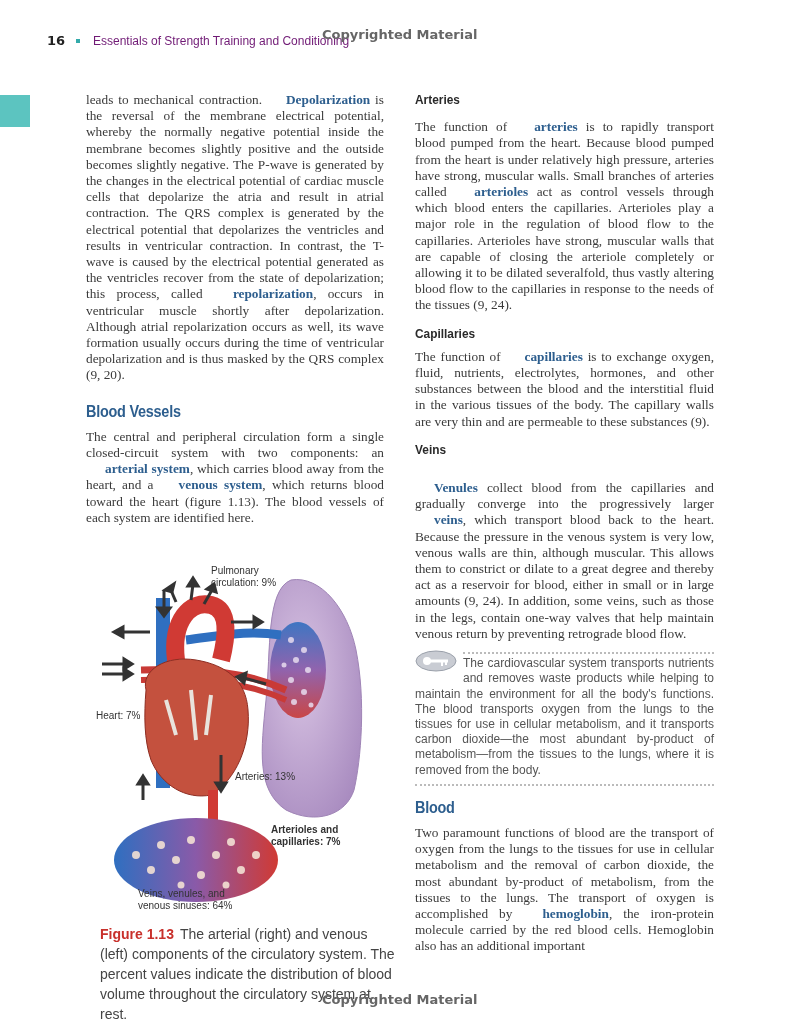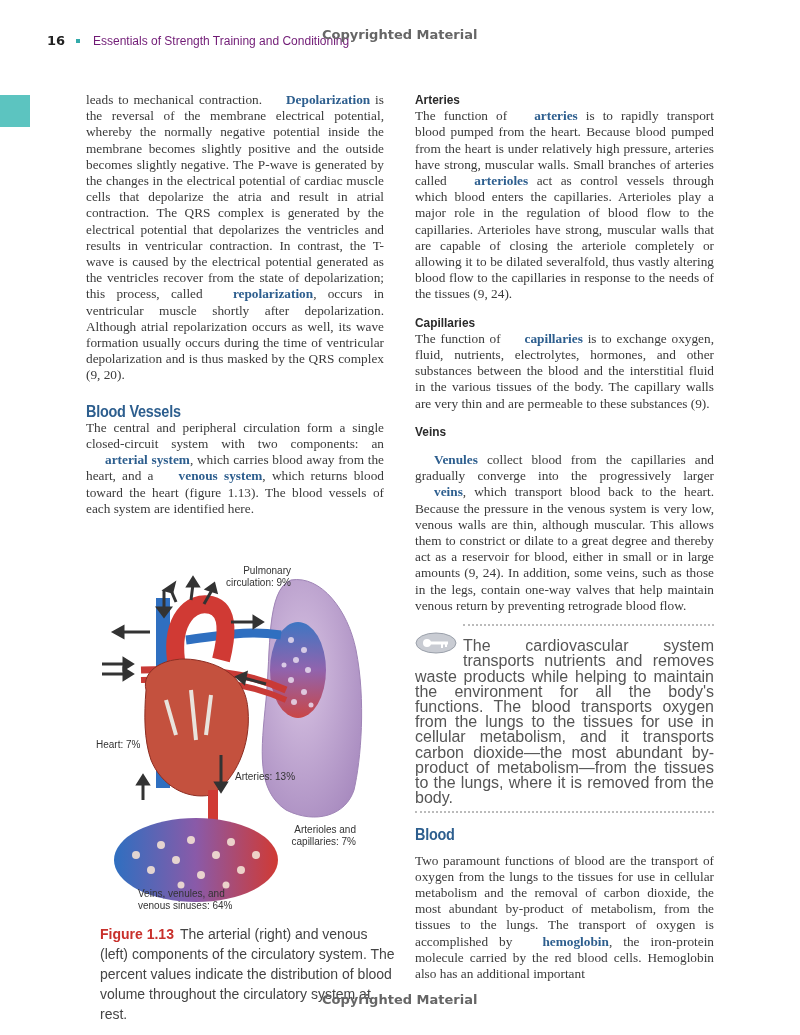--- a/index.html
+++ b/index.html
@@ -13,42 +13,42 @@
     .teal-tab { left: 0; top: 95px; width: 30px; height: 32px; background: #5cc4c0; }
     .col { position: absolute; font-size: 13.3px; line-height: 16.2px; text-align: justify; color: #3a3a3a; }
     .col-left { left: 86px; top: 92px; width: 298px; }
     .col-right { left: 415px; top: 92px; width: 299px; }
     .col p { margin: 0; }
     .kw { font-weight: bold; color: #2d5e8e; padding-left: 19px; }
     .h2 { font-family: "Liberation Sans", sans-serif; font-weight: bold; font-size: 17px; color: #2d5e8e; letter-spacing: -0.3px; transform: scaleX(0.85); transform-origin: left; margin: 0; }
     .h3 { font-family: "Liberation Sans", sans-serif; font-weight: bold; font-size: 13.5px; color: #2a2a2a; transform: scaleX(0.88); transform-origin: left; margin: 0; }
     .key-box { margin-top: 10px; position: relative; }
     .dots { height: 0; border-top: 2px dotted #bbb; }
-    .key-text { font-family: "Liberation Sans", sans-serif; font-size: 16px; line-height: 15.2px; color: #555; text-align: justify; margin: 12px 0 6px 0; }
+    .key-text { font-family: "Liberation Sans", sans-serif; font-size: 12px; line-height: 15.2px; color: #555; text-align: justify; margin: 2px 0 6px 0; }
     .key-icon { float: left; width: 42px; height: 22px; margin: -6px 6px 0 0; }
     .figure { position: absolute; left: 86px; top: 560px; width: 300px; height: 355px; }
-    .fig-label { position: absolute; font-family: "Liberation Sans", sans-serif; font-size: 10px; line-height: 12px; color: #333; text-align: right; }
+    .fig-label { position: absolute; font-family: "Liberation Sans", sans-serif; font-size: 10px; line-height: 12px; color: #333; }
     .caption { position: absolute; left: 100px; top: 924px; width: 298px; font-family: "Liberation Sans", sans-serif; font-size: 14px; line-height: 20px; color: #444; }
     .caption .fignum { color: #c8302b; font-weight: bold; margin-right: 6px; }
   </style>
 </head>
 <body>
 
 <div class="abs header-pagenum">16</div>
 <div class="abs header-bullet"></div>
 <div class="abs header-title">Essentials of Strength Training and Conditioning</div>
 <div class="abs copyright-top">Copyrighted Material</div>
 <div class="abs teal-tab"></div>
 
 <div class="col col-left">
   <p>
     <span>leads to mechanical contraction. </span><span class="kw">Depolarization</span><span> is the reversal of the membrane electrical potential, whereby the normally negative potential inside the membrane becomes slightly positive and the outside becomes slightly negative. The P-wave is generated by the changes in the electrical potential of cardiac muscle cells that depolarize the atria and result in atrial contraction. The QRS complex is generated by the electrical potential that depolarizes the ventricles and results in ventricular contraction. In contrast, the T-wave is caused by the electrical potential generated as the ventricles recover from the state of depolarization; this process, called </span><span class="kw">repolarization</span><span>, occurs in ventricular muscle shortly after depolarization. Although atrial repolarization occurs as well, its wave formation usually occurs during the time of ventricular depolarization and is thus masked by the QRS complex (9, 20).</span>
   </p>
   <div class="h2" style="margin-top:20px;">Blood Vessels</div>
-  <p style="">
+  <p style="margin-top:9px;">
     <span>The central and peripheral circulation form a single closed-circuit system with two components: an </span><span class="kw">arterial system</span><span>, which carries blood away from the heart, and a </span><span class="kw">venous system</span><span>, which returns blood toward the heart (figure 1.13). The blood vessels of each system are identified here.</span>
   </p>
 </div>
 
 <div class="figure">
   <svg width="300" height="355" viewBox="0 0 300 355">
     <defs>
       <radialGradient id="lungG" cx="0.4" cy="0.4" r="0.7">
         <stop offset="0" stop-color="#d8c3e3"></stop>
         <stop offset="1" stop-color="#a98cc0"></stop>
@@ -128,43 +128,43 @@
         <polygon points="38,109 38,119 46,114"></polygon>
       <line x1="180" y1="124" x2="158" y2="118"></line>
         <polygon points="160,113 158,123 151,117"></polygon>
       <line x1="57" y1="240" x2="57" y2="222"></line>
         <polygon points="52,224 62,224 57,216"></polygon>
       <line x1="135" y1="195" x2="135" y2="225"></line>
         <polygon points="130,223 140,223 135,231"></polygon>
     </g>
   </svg>
   <div class="fig-label" style="left:125px; top:5px; width:80px;">Pulmonary circulation: 9%</div>
-  <div class="fig-label" style="left:10px; top:150px;margin-top:29px;">Heart: 7%</div>
+  <div class="fig-label" style="left:10px; top:150px;">Heart: 7%</div>
   <div class="fig-label" style="left:149px; top:211px;">Arteries: 13%</div>
-  <div class="fig-label" style="left:185px; top:264px; width:85px;">Arterioles and capillaries: 7%</div>
+  <div class="fig-label" style="left:185px; top:264px; width:85px;font-weight:bold;">Arterioles and capillaries: 7%</div>
   <div class="fig-label" style="left:52px; top:328px; width:115px; text-align:left;">Veins, venules, and venous sinuses: 64%</div>
 </div>
 
 <div class="caption">
   <span class="fignum">Figure 1.13</span><span>The arterial (right) and venous (left) components of the circulatory system. The percent values indicate the distribution of blood volume throughout the circulatory system at rest.</span>
 </div>
 
 <div class="col col-right">
   <div class="h3">Arteries</div>
-  <p style="margin-top:0;">
+  <p style="margin-top:11px;">
     <span>The function of </span><span class="kw">arteries</span><span> is to rapidly transport blood pumped from the heart. Because blood pumped from the heart is under relatively high pressure, arteries have strong, muscular walls. Small branches of arteries called </span><span class="kw">arterioles</span><span> act as control vessels through which blood enters the capillaries. Arterioles play a major role in the regulation of blood flow to the capillaries. Arterioles have strong, muscular walls that are capable of closing the arteriole completely or allowing it to be dilated severalfold, thus vastly altering blood flow to the capillaries in response to the needs of the tissues (9, 24).</span>
   </p>
 
   <div class="h3" style="margin-top:12px;">Capillaries</div>
-  <p style="">
+  <p style="margin-top:7px;">
     <span>The function of </span><span class="kw">capillaries</span><span> is to exchange oxygen, fluid, nutrients, electrolytes, hormones, and other substances between the blood and the interstitial fluid in the various tissues of the body. The capillary walls are very thin and are permeable to these substances (9).</span>
   </p>
 
   <div class="h3" style="margin-top:12px;">Veins</div>
-  <p style="margin-top:12px;">
+  <p style="margin-top:22px;">
     <span class="kw">Venules</span><span> collect blood from the capillaries and gradually converge into the progressively larger </span><span class="kw">veins</span><span>, which transport blood back to the heart. Because the pressure in the venous system is very low, venous walls are thin, although muscular. This allows them to constrict or dilate to a great degree and thereby act as a reservoir for blood, either in small or in large amounts (9, 24). In addition, some veins, such as those in the legs, contain one-way valves that help maintain venous return by preventing retrograde blood flow.</span>
   </p>
 
   <div class="key-box">
     <div class="dots" style="margin-left:48px;"></div>
     <div class="key-text">
       <span class="key-icon">
         <svg width="42" height="22" viewBox="0 0 42 22">
           <ellipse cx="21" cy="11" rx="20" ry="10" fill="#c9ccd3" stroke="#9aa0aa" stroke-width="1"></ellipse>
           <circle cx="12" cy="11" r="4" fill="#fff"></circle>

